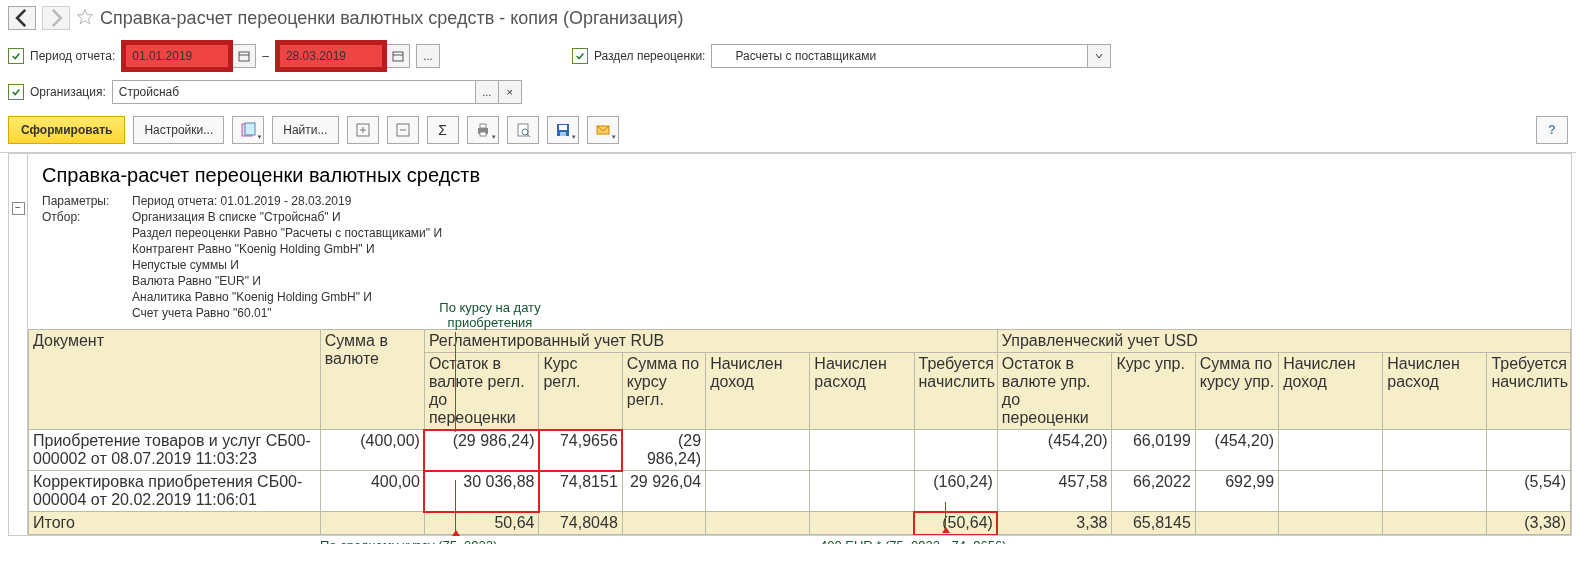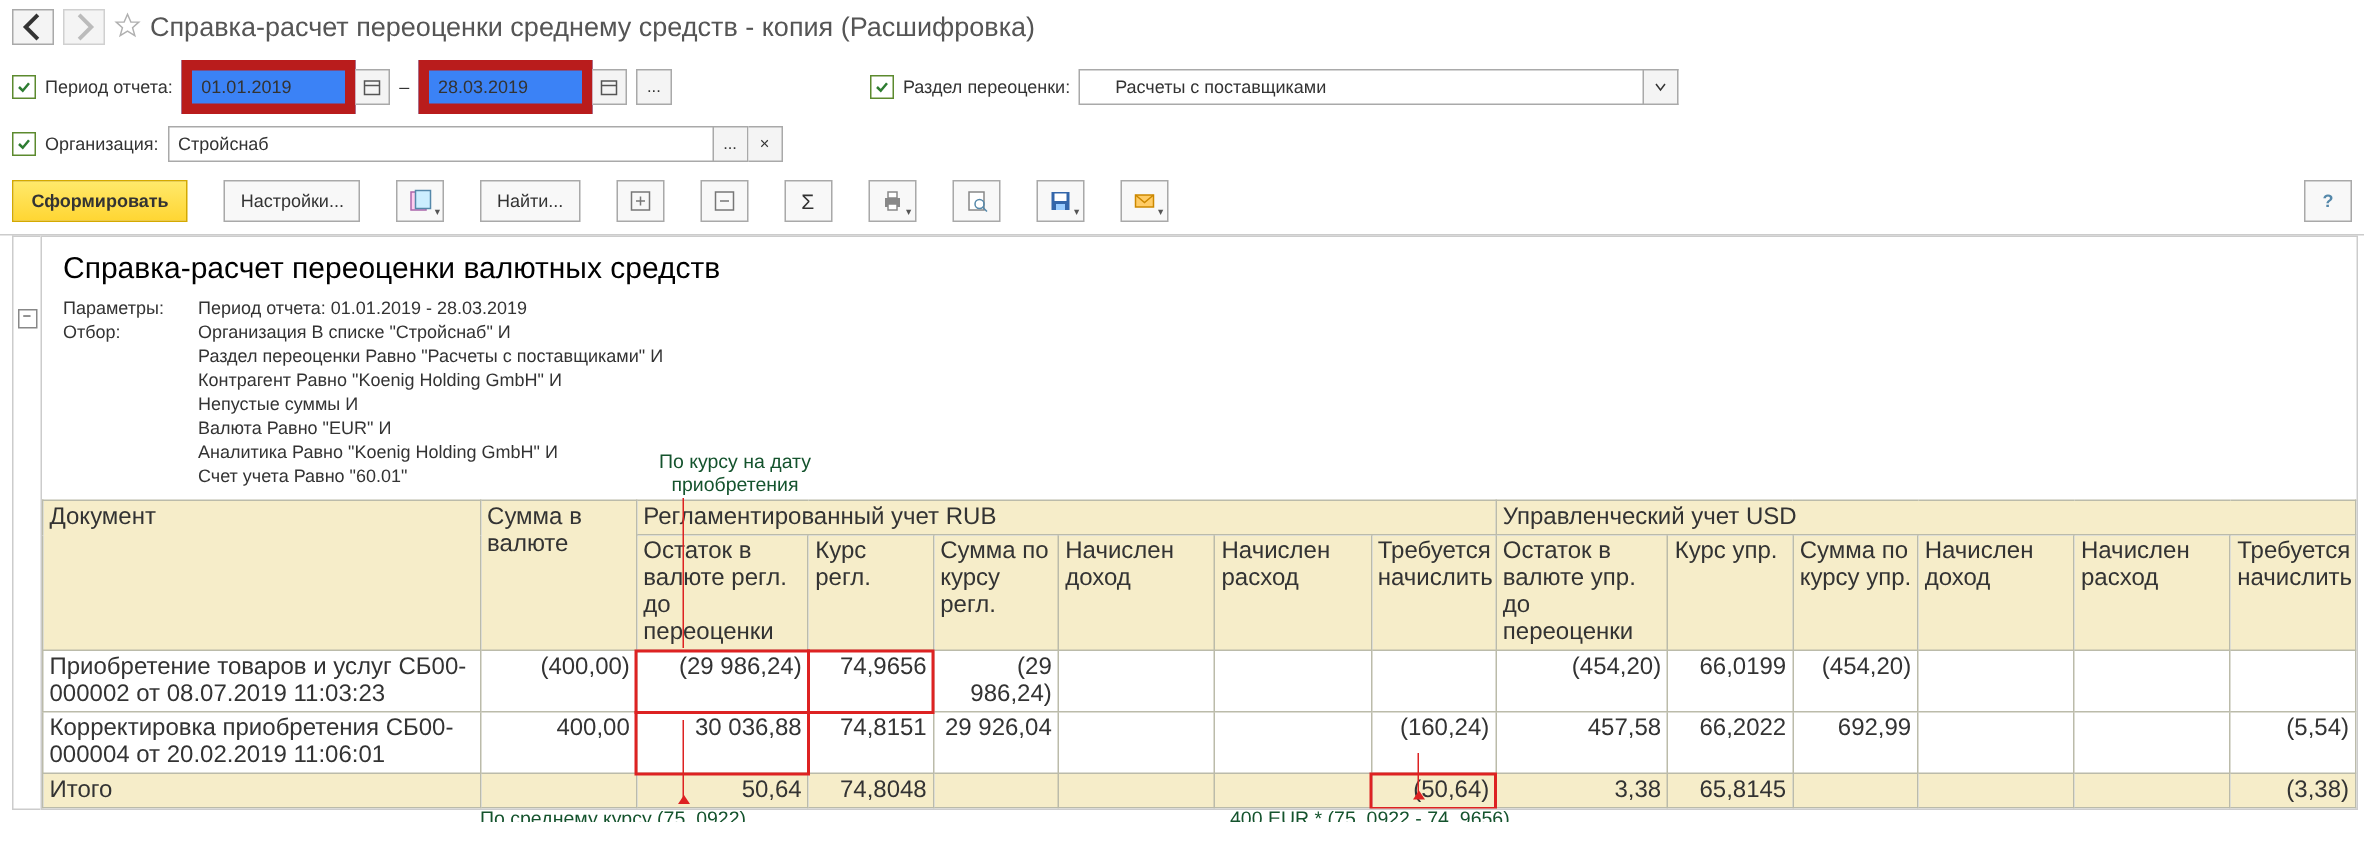--- a/index.html
+++ b/index.html
@@ -5,32 +5,32 @@
   html,body{margin:0;padding:0;font-family:Arial,sans-serif;font-size:12px;color:#333;background:#fff;width:1576px}
   .top-row{display:flex;align-items:center;gap:6px;padding:6px 8px}
   .nav-btn{width:26px;height:22px;border:1px solid #a9a9a9;background:#f4f4f4;display:flex;align-items:center;justify-content:center;cursor:pointer}
   .nav-btn.disabled{color:#bbb;border-color:#d0d0d0;cursor:default}
   .star-icon svg{width:18px;height:18px;stroke:#b0b0b0;fill:none;stroke-width:1.3}
   .page-title{font-size:18px;color:#555}
   .filter-row{display:flex;align-items:center;gap:6px;padding:4px 8px;flex-wrap:nowrap}
   .chk{width:14px;height:14px;border:1px solid #5c8a2e;background:#fff;display:inline-flex;align-items:center;justify-content:center;cursor:pointer}
   .chk svg{width:10px;height:10px;stroke:#2e7d32;stroke-width:2;fill:none}
   .lbl{white-space:nowrap}
-  .text-input{height:22px;border:7px solid #b91c1c;background:#3b82f6;padding:0 6px;font-size:12px;display:flex;align-items:center}
+  .text-input{height:22px;border:5px solid #b91c1c;background:#ef4444;padding:0 6px;font-size:12px;display:flex;align-items:center}
   .date-input{width:90px}
   .date-wrap{display:flex;align-items:center}
   .date-btn{width:22px;height:22px;border:1px solid #a9a9a9;border-left:none;background:#f4f4f4;display:flex;align-items:center;justify-content:center;cursor:pointer}
   .small-btn{width:22px;height:22px;border:1px solid #a9a9a9;background:#f4f4f4;display:flex;align-items:center;justify-content:center;cursor:pointer;font-size:11px}
   .gap1{width:120px}
   .select-wrap{display:flex;align-items:center;width:400px}
   .select-input{flex:1;height:22px;border:1px solid #a9a9a9;padding:0 23px;display:flex;align-items:center;background:#fff}
   .select-drop{width:22px;height:22px;border:1px solid #a9a9a9;border-left:none;background:#f4f4f4;display:flex;align-items:center;justify-content:center;cursor:pointer}
   .org-wrap{display:flex;align-items:center;width:410px}
   .org-input{flex:1;height:22px;border:1px solid #a9a9a9;padding:0 6px;display:flex;align-items:center;background:#fff}
-  .toolbar{display:flex;align-items:center;gap:24px;padding:8px;border-bottom:1px solid #ccc;position:relative}
+  .toolbar{display:flex;align-items:center;gap:8px;padding:8px;border-bottom:1px solid #ccc;position:relative}
   .btn-primary{height:26px;padding:0 12px;border:1px solid #d4a900;background:linear-gradient(#ffe96b,#ffd633);font-weight:bold;cursor:pointer;display:flex;align-items:center}
   .btn{height:26px;padding:0 10px;border:1px solid #a9a9a9;background:#f8f8f8;cursor:pointer;display:flex;align-items:center;gap:4px}
   .icon-btn{width:30px;height:26px;border:1px solid #a9a9a9;background:#f8f8f8;cursor:pointer;display:flex;align-items:center;justify-content:center;position:relative}
   .icon-btn svg{width:16px;height:16px}
   .icon-btn .drop{position:absolute;right:2px;bottom:2px;font-size:7px;color:#555}
   .right-btn{position:absolute;right:8px}
   .report-area{display:flex;padding:0 4px 8px 8px}
   .margin-col{width:18px;border:1px solid #ccc;border-right:none;background:#fff;display:flex;align-items:flex-start;justify-content:center;padding-top:48px}
   .collapse-box{width:11px;height:11px;border:1px solid #888;font-size:10px;line-height:10px;text-align:center;cursor:pointer}
   .report-body{flex:1;border:1px solid #ccc;background:#fff;padding:0;overflow:hidden}
@@ -61,21 +61,21 @@
         </svg>
       </div>
   <div class="nav-btn disabled">
         <svg viewBox="0 0 16 16">
           <path d="M6 3 L11 8 L6 13" stroke="#bbb" stroke-width="1.6" fill="none"></path>
         </svg>
       </div>
   <span class="star-icon"><svg viewBox="0 0 24 24">
           <polygon points="12,2 15,9 22,9 16.5,14 18.5,21 12,17 5.5,21 7.5,14 2,9 9,9"></polygon>
         </svg></span>
-  <span class="page-title">Справка-расчет переоценки среднему средств - копия (Расшифровка)</span>
+  <span class="page-title">Справка-расчет переоценки валютных средств - копия (Организация)</span>
 </div>
 
 <div class="filter-row">
   <span class="chk">
         <svg viewBox="0 0 12 12">
           <path d="M2 6 L5 9 L10 3"></path>
         </svg>
       </span>
   <span class="lbl">Период отчета:</span>
   <div class="date-wrap">

